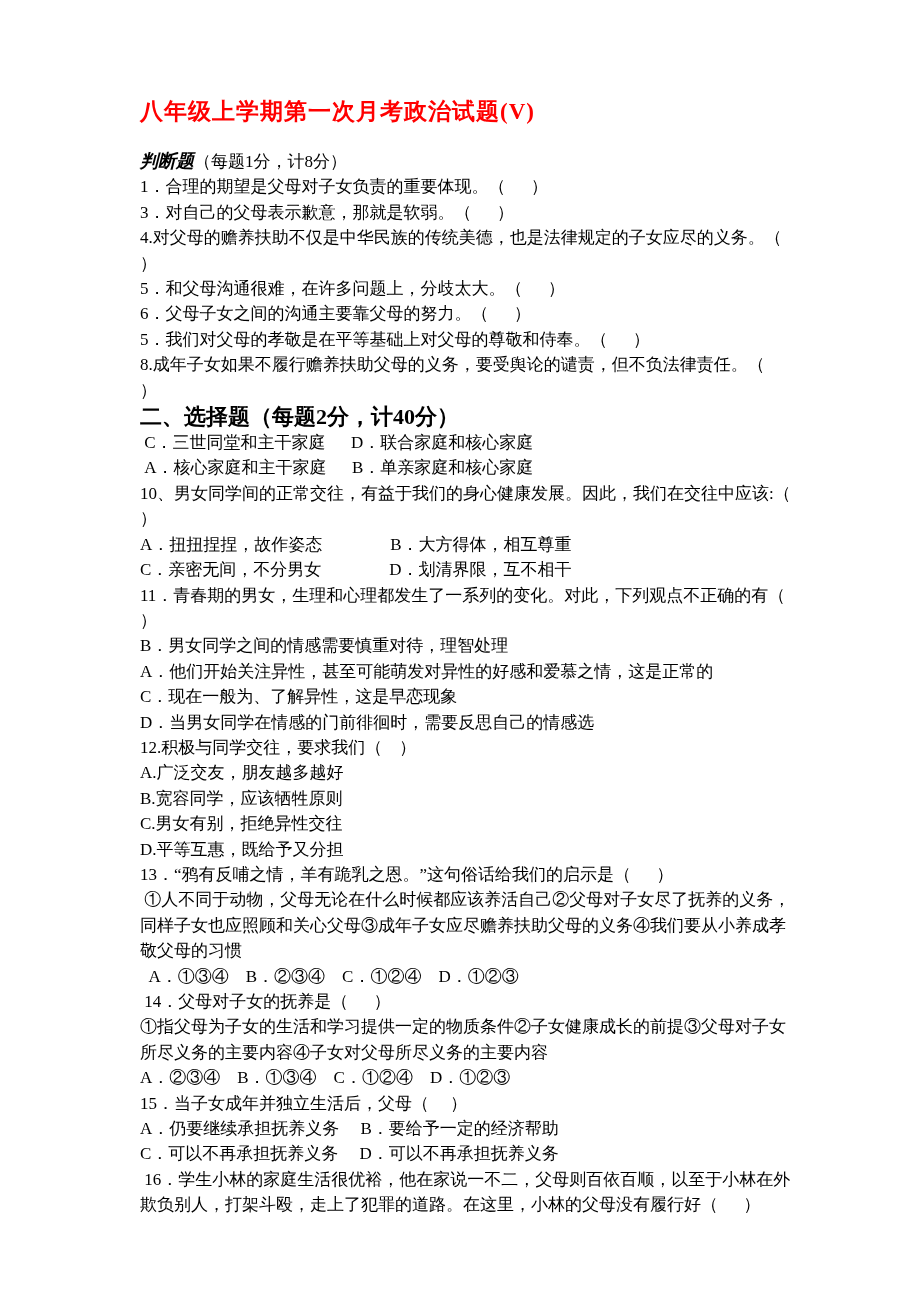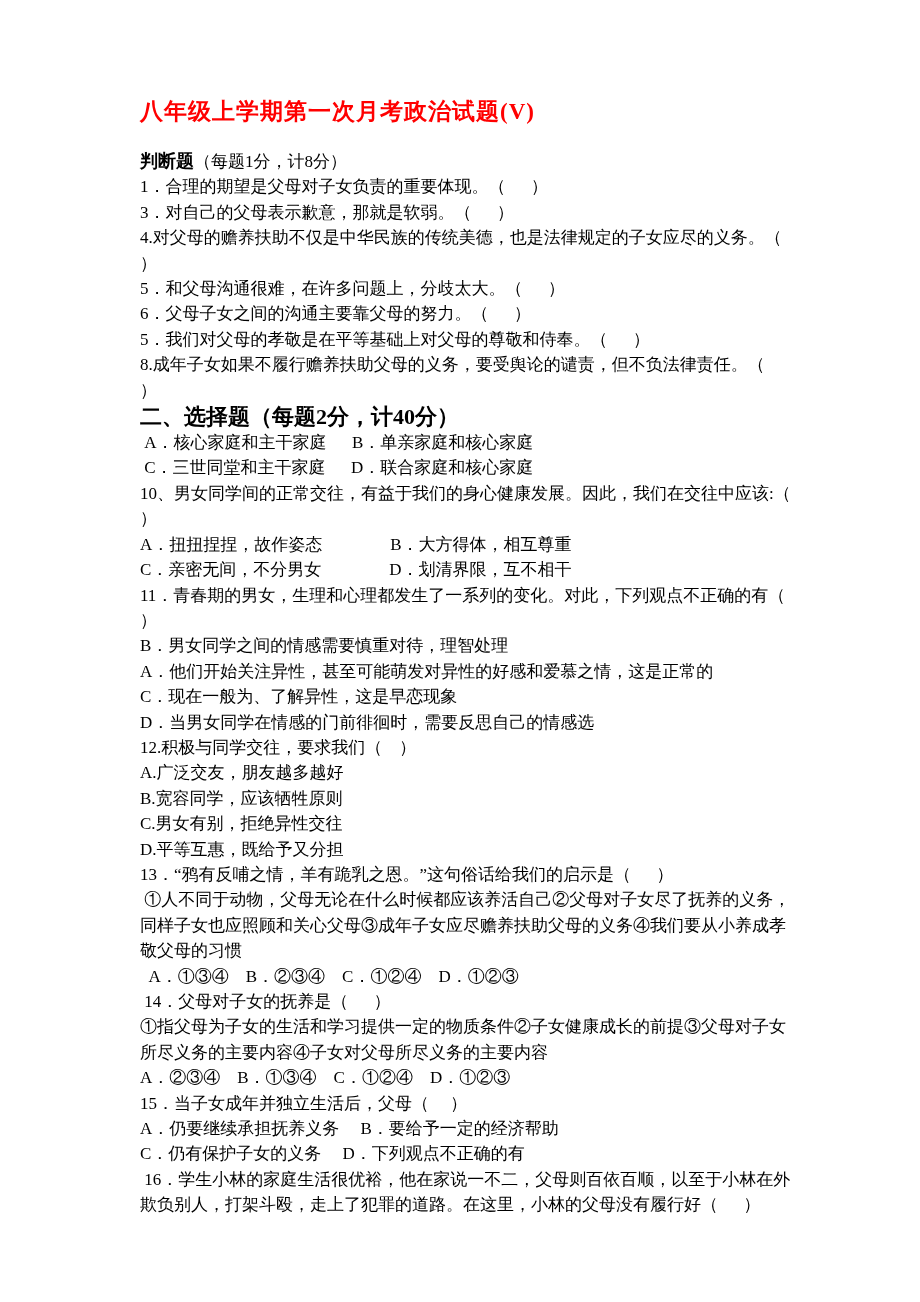--- a/index.html
+++ b/index.html
@@ -30,20 +30,21 @@
     margin: 0;
     padding: 0;
     font-size: 17px;
     line-height: 25.4px;
     white-space: pre-wrap;
     word-break: break-all;
   }
   .content p.line .bold-prefix {
     font-weight: bold;
     font-size: 18px;
+    font-style: italic;
   }
   .content p.bold-line {
     font-weight: bold;
     font-size: 22px;
     line-height: 27px;
   }
 </style>
 </head>
 <body style="background: rgb(255, 255, 255); color: rgb(0, 0, 0);">
 
@@ -52,22 +53,22 @@
   <div class="content">
       <p class="line"><span class="bold-prefix">判断题</span>（每题1分，计8分）</p>
       <p class="line">1．合理的期望是父母对子女负责的重要体现。（      ）</p>
       <p class="line">3．对自己的父母表示歉意，那就是软弱。（      ）</p>
       <p class="line">4.对父母的赡养扶助不仅是中华民族的传统美德，也是法律规定的子女应尽的义务。（      ）</p>
       <p class="line">5．和父母沟通很难，在许多问题上，分歧太大。（      ）</p>
       <p class="line">6．父母子女之间的沟通主要靠父母的努力。（      ）</p>
       <p class="line">5．我们对父母的孝敬是在平等基础上对父母的尊敬和侍奉。（      ）</p>
       <p class="line">8.成年子女如果不履行赡养扶助父母的义务，要受舆论的谴责，但不负法律责任。（      ）</p>
       <p class="line bold-line">二、选择题（每题2分，计40分）</p>
+      <p class="line"> C．三世同堂和主干家庭      D．联合家庭和核心家庭</p>
       <p class="line"> A．核心家庭和主干家庭      B．单亲家庭和核心家庭</p>
-      <p class="line"> C．三世同堂和主干家庭      D．联合家庭和核心家庭</p>
       <p class="line">10、男女同学间的正常交往，有益于我们的身心健康发展。因此，我们在交往中应该:（     ）</p>
       <p class="line">A．扭扭捏捏，故作姿态                B．大方得体，相互尊重</p>
       <p class="line">C．亲密无间，不分男女                D．划清界限，互不相干</p>
       <p class="line">11．青春期的男女，生理和心理都发生了一系列的变化。对此，下列观点不正确的有（    ）</p>
       <p class="line">B．男女同学之间的情感需要慎重对待，理智处理</p>
       <p class="line">A．他们开始关注异性，甚至可能萌发对异性的好感和爱慕之情，这是正常的</p>
       <p class="line">C．现在一般为、了解异性，这是早恋现象</p>
       <p class="line">D．当男女同学在情感的门前徘徊时，需要反思自己的情感选</p>
       <p class="line">12.积极与同学交往，要求我们（    ）</p>
       <p class="line">A.广泛交友，朋友越多越好</p>
@@ -75,16 +76,16 @@
       <p class="line">C.男女有别，拒绝异性交往</p>
       <p class="line">D.平等互惠，既给予又分担</p>
       <p class="line">13．“鸦有反哺之情，羊有跪乳之恩。”这句俗话给我们的启示是（      ）</p>
       <p class="line"> ①人不同于动物，父母无论在什么时候都应该养活自己②父母对子女尽了抚养的义务，同样子女也应照顾和关心父母③成年子女应尽赡养扶助父母的义务④我们要从小养成孝敬父母的习惯</p>
       <p class="line">  A．①③④    B．②③④    C．①②④    D．①②③</p>
       <p class="line"> 14．父母对子女的抚养是（      ）</p>
       <p class="line">①指父母为子女的生活和学习提供一定的物质条件②子女健康成长的前提③父母对子女所尽义务的主要内容④子女对父母所尽义务的主要内容</p>
       <p class="line">A．②③④    B．①③④    C．①②④    D．①②③</p>
       <p class="line">15．当子女成年并独立生活后，父母（     ）</p>
       <p class="line">A．仍要继续承担抚养义务     B．要给予一定的经济帮助</p>
-      <p class="line">C．仍有保护子女的义务     D．下列观点不正确的有</p>
+      <p class="line">C．可以不再承担抚养义务     D．可以不再承担抚养义务</p>
       <p class="line"> 16．学生小林的家庭生活很优裕，他在家说一不二，父母则百依百顺，以至于小林在外欺负别人，打架斗殴，走上了犯罪的道路。在这里，小林的父母没有履行好（      ）</p>
     </div>
 </div>
 
 </body></html>

